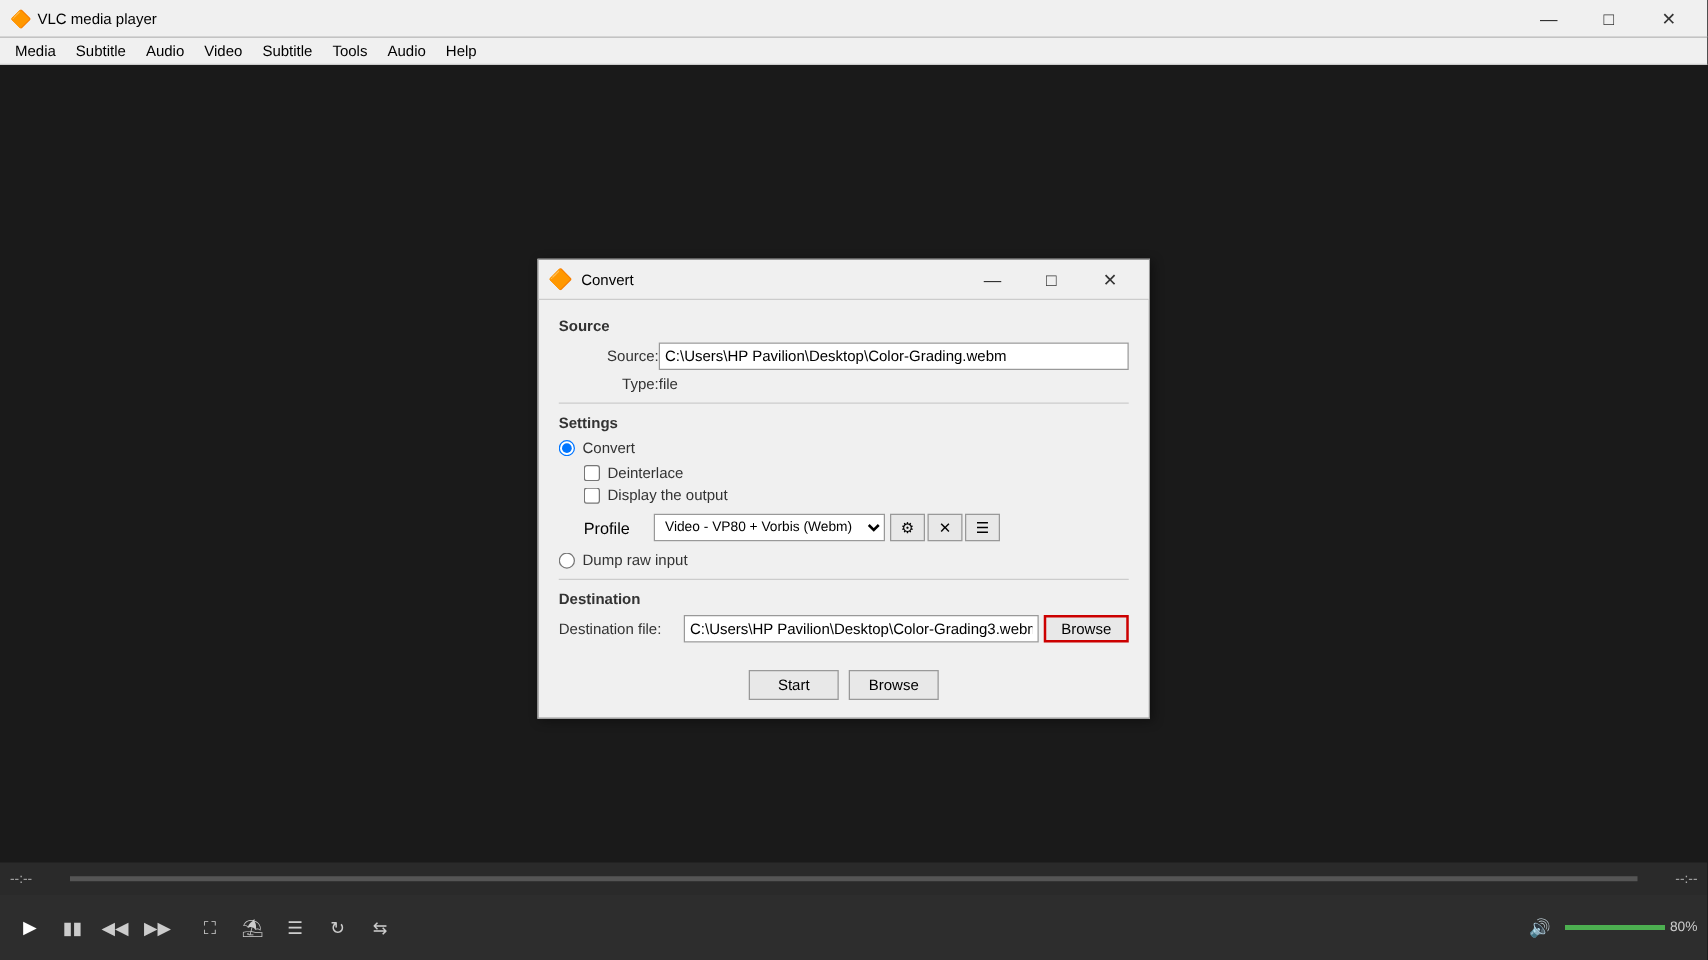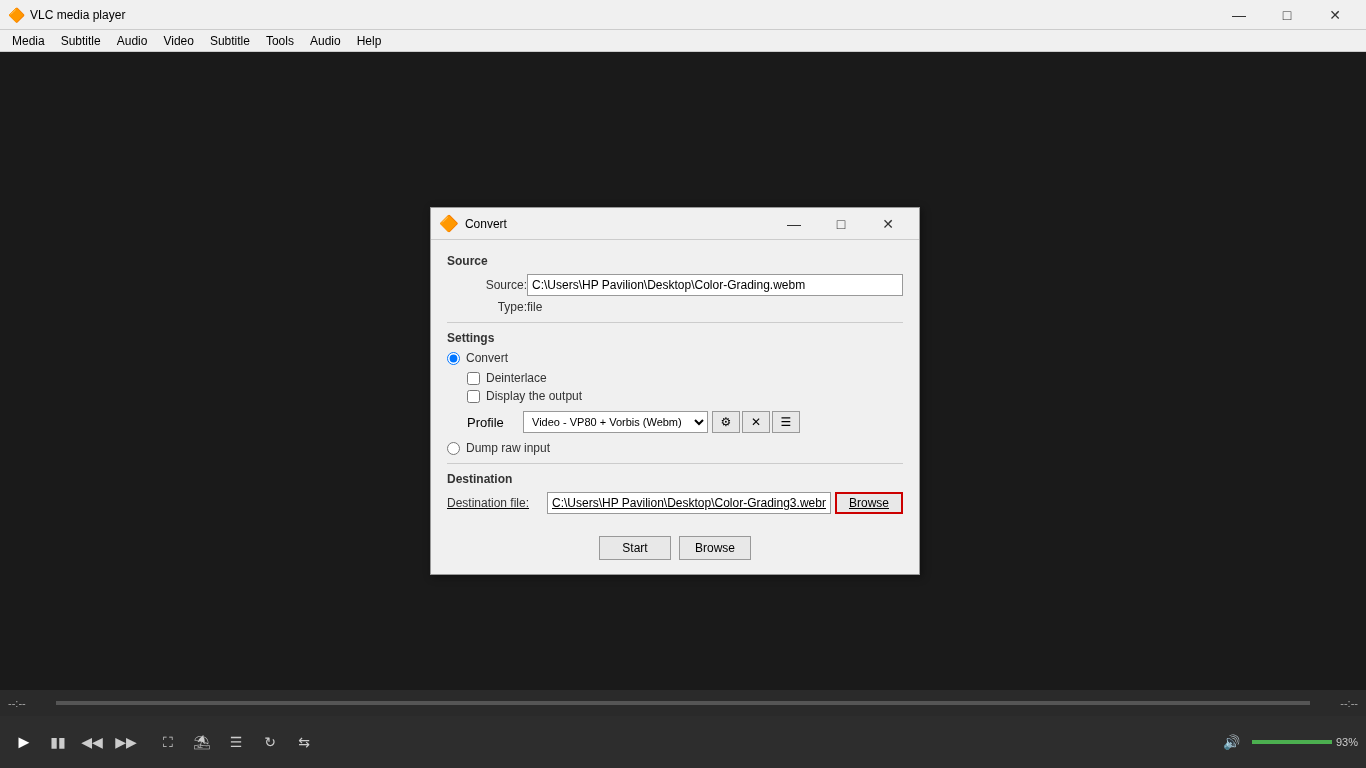--- a/index.html
+++ b/index.html
@@ -233,21 +233,20 @@
     }
 
     .destination-section {
       margin-top: 8px;
     }
 
     .dest-row {
       display: flex;
       align-items: center;
       margin-top: 4px;
-      text-decoration: underline;
     }
     .dest-label {
       width: 100px;
       font-size: 12px;
       color: #333;
     }
     .dest-input {
       flex: 1;
       height: 22px;
       border: 1px solid #999;
@@ -500,16 +499,16 @@
     <button class="ctrl-btn">⛱</button>
     <button class="ctrl-btn">☰</button>
     <button class="ctrl-btn">↻</button>
     <button class="ctrl-btn">⇆</button>
 
     <div class="volume-section">
       <span class="ctrl-btn">🔊</span>
       <div class="volume-bar">
         <div class="volume-fill"></div>
       </div>
-      <span class="volume-label">93%</span>
+      <span class="volume-label">80%</span>
     </div>
   </div>
 </div>
 
 </body></html>

